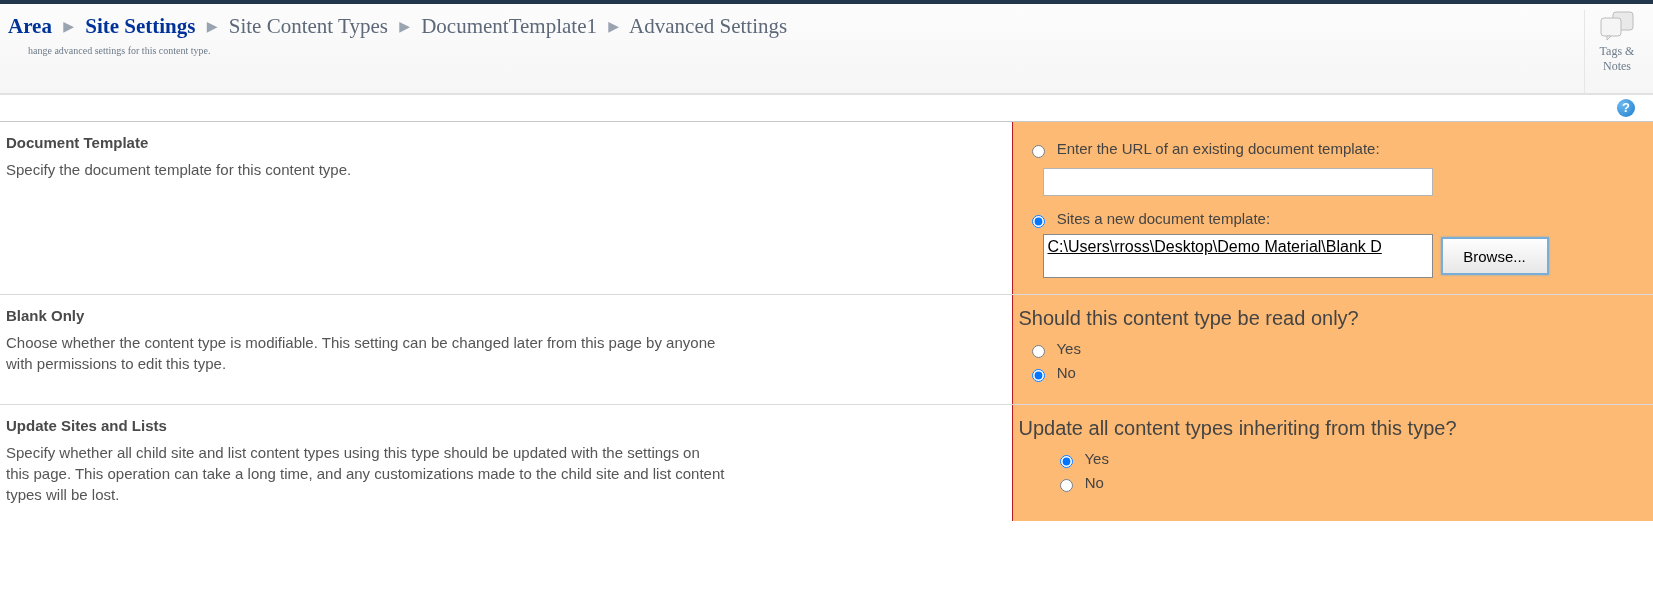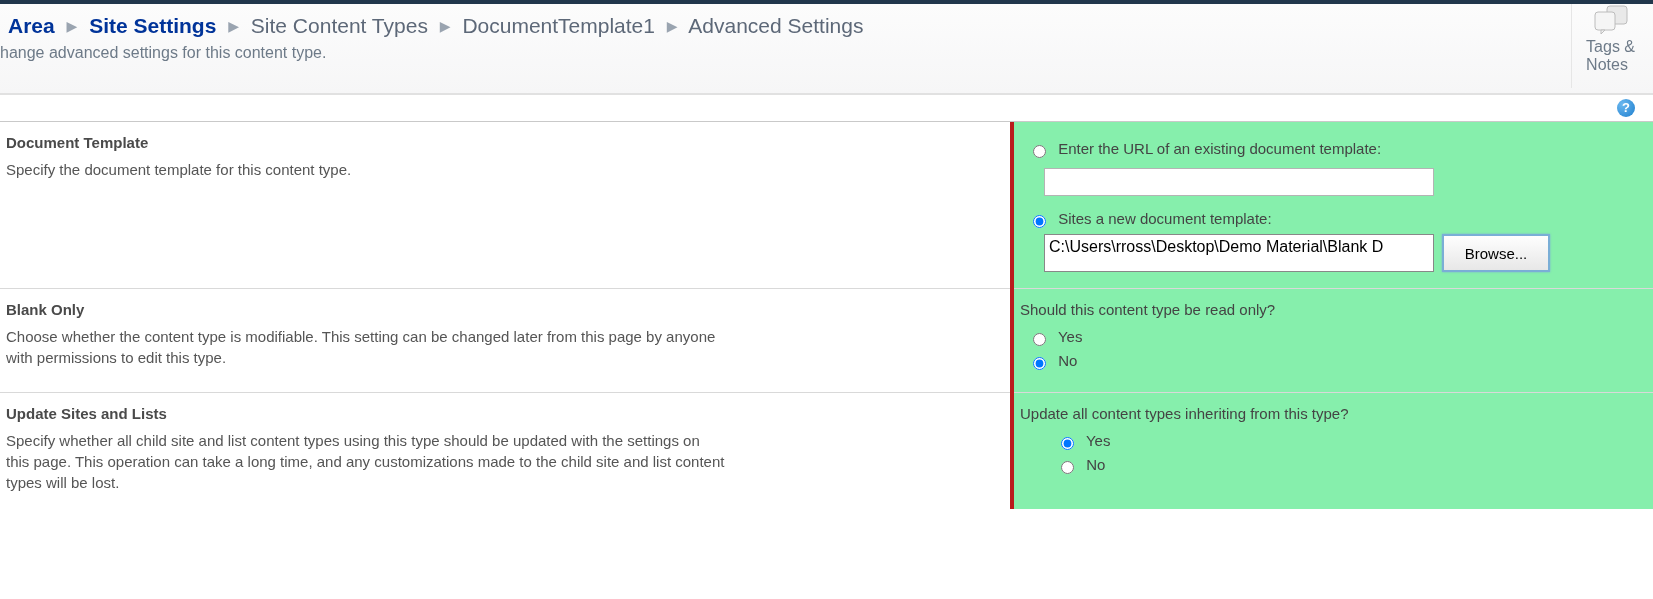--- a/index.html
+++ b/index.html
@@ -15,20 +15,21 @@
   .topbar {
     height: 4px;
     background: #21374c;
   }
   .header {
     background: linear-gradient(#fcfcfc,#f6f6f7);
     border-bottom: 1px solid #e1e1e1;
     position: relative;
     padding: 6px 0 6px 0;
     min-height: 90px;
+    font-family: Liberation Serif, serif;
   }
   .breadcrumb {
     padding: 4px 0 2px 8px;
     font-size: 21px;
     color: #5d6878;
   }
   .breadcrumb a {
     color: #003399;
     text-decoration: none;
   }
@@ -41,28 +42,30 @@
     padding: 0 6px;
     position: relative;
     top: -2px;
   }
   .breadcrumb .crumb {
     color: #5d6878;
   }
   .subtitle {
     padding: 4px 0 4px 0px;
     color: #6d7a88;
-    font-size: 16px;
+    font-size: 10px;
+    margin-left: 28px;
   }
   .tags-notes {
     position: absolute;
     right: 18px;
-    top: 0;
+    top: 6px;
+    text-align: center;
     color: #6d7a88;
-    font-size: 16px;
+    font-size: 12px;
     border-left: 1px solid #e6e6e6;
     padding-left: 14px;
     height: 84px;
   }
   .tags-notes svg { display: block; margin: 0 auto 4px auto; }
   .help-row {
     border-top: 1px solid #e1e1e1;
     border-bottom: 1px solid #c9c9c9;
     background: #ffffff;
     text-align: right;
@@ -91,39 +94,39 @@
   }
   table.form > tbody > tr:last-child > td {
     border-bottom: none;
     margin-left: 6px;
   }
   td.left {
     width: 1012px;
     background: #ffffff;
   }
   td.right {
-    background: #86efac;
-    border-left: 4px solid #b91c1c;
+    background: #fdba74;
+    border-left: 1px solid #b91c1c;
     padding-left: 16px;
     padding-right: 24px;
   }
   .sect-title {
     font-weight: bold;
     color: #4a4a4a;
     font-size: 15px;
     margin-bottom: 8px;
   }
   .sect-desc {
     color: #555;
     font-size: 15px;
     line-height: 1.4;
     max-width: 720px;
   }
   .q {
-    font-size: 15px;
+    font-size: 20px;
     color: #444;
     margin-bottom: 10px;
   }
   .opt {
     margin: 6px 0 6px 8px;
     font-size: 15px;
     color: #444;
   }
   .opt input[type=radio] {
     margin-right: 8px;
@@ -138,29 +141,30 @@
     padding: 2px 4px;
     font-size: 14px;
   }
   .file-line {
     margin: 4px 0 0 24px;
     display: flex;
     align-items: center;
   }
   .file-box {
     width: 390px;
-    height: 38px;
+    height: 44px;
     border: 1px solid #888;
     background: #fff;
     font-size: 16px;
     color: #000;
     padding: 0 4px;
     overflow: hidden;
     white-space: nowrap;
     line-height: 24px;
+    text-decoration: underline;
   }
   .browse-btn {
     margin-left: 8px;
     height: 38px;
     width: 108px;
     border: 2px solid #7aaed6;
     background: linear-gradient(#fefefe,#e7e7e7);
     font-size: 15px;
     color: #000;
     cursor: pointer;

